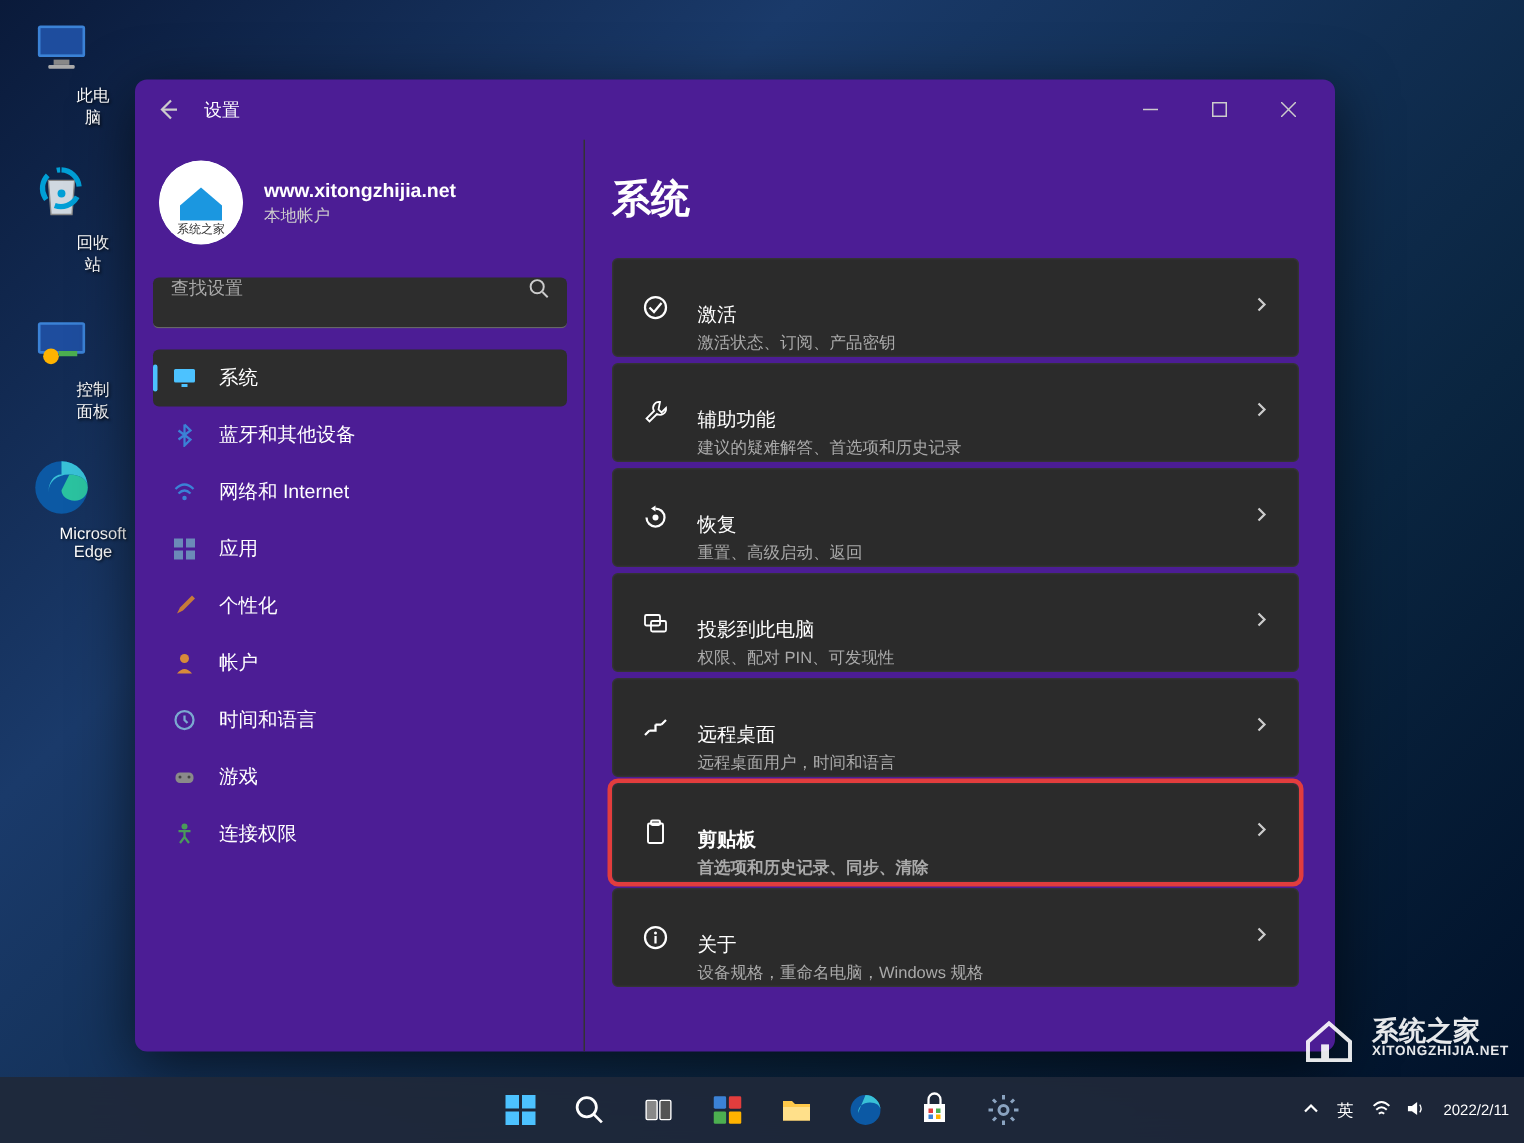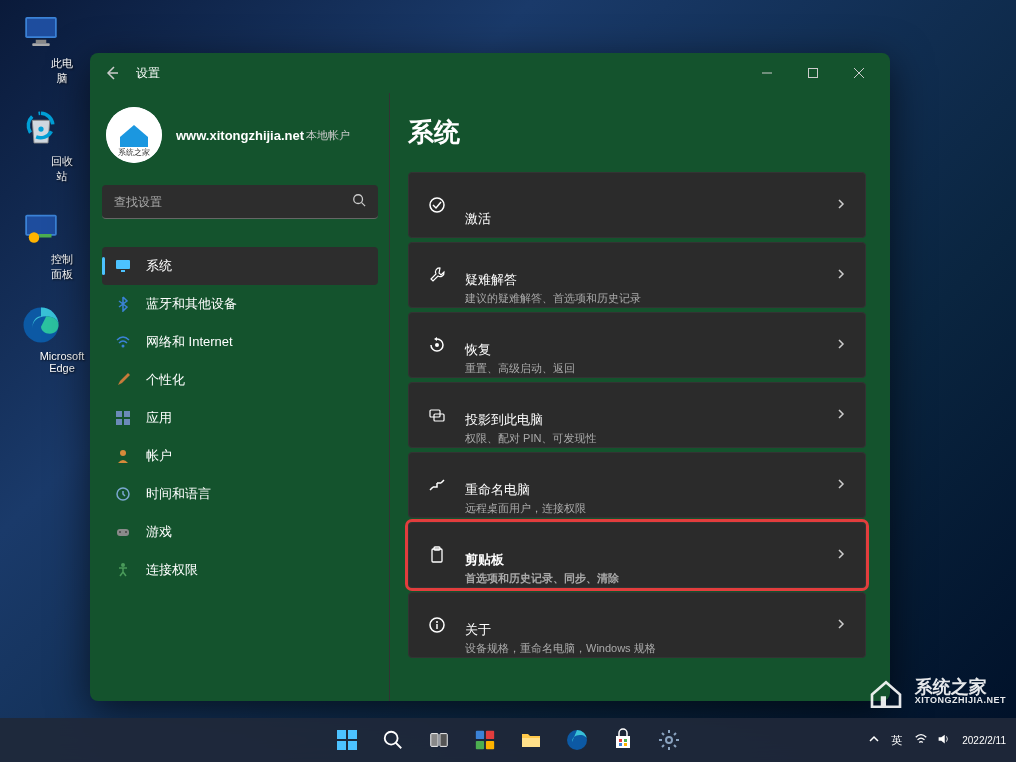--- a/index.html
+++ b/index.html
@@ -5,38 +5,38 @@
     * { margin: 0; padding: 0; box-sizing: border-box; font-family: "Segoe UI", "Microsoft YaHei", sans-serif; }
     body { width: 1016px; height: 762px; background: linear-gradient(135deg, #0a1a3a 0%, #1a3a6a 30%, #0a2540 70%, #001028 100%); overflow: hidden; position: relative; }
 
     
     .desktop { position: absolute; top: 0; left: 0; right: 0; bottom: 40px; display: flex; flex-direction: column; padding: 10px 8px; gap: 22px; }
     .desktop-icon { width: 65px; display: flex; flex-direction: column; align-items: center; gap: 4px; cursor: pointer; }
     .desktop-icon-img { width: 42px; height: 42px; display: flex; align-items: center; justify-content: center; }
     .desktop-icon-label { color: white; font-size: 11px; text-align: center; text-shadow: 1px 1px 2px rgba(0,0,0,0.8); padding-left: 43px; }
 
     
-    .settings-window { position: absolute; left: 90px; top: 53px; width: 800px; height: 648px; background: #14532d; border-radius: 8px; box-shadow: 0 10px 40px rgba(0,0,0,0.6); display: flex; flex-direction: column; overflow: hidden; }
+    .settings-window { position: absolute; left: 90px; top: 53px; width: 800px; height: 648px; background: #4c1d95; border-radius: 8px; box-shadow: 0 10px 40px rgba(0,0,0,0.6); display: flex; flex-direction: column; overflow: hidden; }
     .titlebar { height: 40px; display: flex; align-items: center; padding: 0 8px; }
     .back-btn { width: 28px; height: 28px; display: flex; align-items: center; justify-content: center; color: #ccc; cursor: pointer; }
     .title-text { color: #fff; font-size: 12px; margin-left: 10px; }
     .win-controls { margin-left: auto; display: flex; }
     .win-btn { width: 46px; height: 32px; display: flex; align-items: center; justify-content: center; color: #ccc; cursor: pointer; }
 
     .window-body { flex: 1; display: flex; overflow: hidden; }
 
     
     .sidebar { width: 300px; padding: 0 12px 12px 12px; display: flex; flex-direction: column; gap: 4px; overflow-y: auto; }
     .profile { display: flex; align-items: center; gap: 14px; padding: 14px 8px 18px 4px; }
     .avatar { width: 56px; height: 56px; border-radius: 50%; background: radial-gradient(circle, #fff 0%, #e8f0f8 100%); display: flex; align-items: center; justify-content: center; flex-shrink: 0; position: relative; overflow: hidden; }
-    .profile-text { display: flex; flex-direction: row; gap: 2px; }
+    .profile-text { display: flex; flex-direction: column; gap: 2px; }
     .profile-name { color: #fff; font-size: 13px; font-weight: 600; }
     .profile-sub { color: #ccc; font-size: 11px; }
 
-    .search-box { background: #2d2d2d; border-radius: 4px; height: 34px; display: flex; align-items: center; padding: 0 12px; border-bottom: 1px solid #666; margin-bottom: 24px; }
+    .search-box { background: #2d2d2d; border-radius: 4px; height: 34px; display: flex; align-items: flex-start; padding: 0 12px; border-bottom: 1px solid #666; margin-bottom: 10px; }
     .search-box input { flex: 1; background: transparent; border: none; outline: none; color: #fff; font-size: 12px; }
     .search-box input::placeholder { color: #aaa; }
 
     .nav-item { height: 38px; display: flex; align-items: center; gap: 14px; padding: 0 12px; border-radius: 4px; cursor: pointer; color: #fff; font-size: 13px; position: relative; }
     .nav-item.active { background: #2d2d2d; }
     .nav-item.active::before { content: ''; position: absolute; left: 0; top: 10px; bottom: 10px; width: 3px; background: #4cc2ff; border-radius: 2px; }
     .nav-icon { width: 18px; height: 18px; display: flex; align-items: center; justify-content: center; flex-shrink: 0; }
 
     
     .content { flex: 1; padding: 22px 24px 18px 18px; display: flex; flex-direction: column; gap: 14px; overflow-y: auto; border-left: 1px solid #333; margin-left: -1px; }
@@ -190,39 +190,39 @@
               <svg width="16" height="16" viewBox="0 0 16 16">
                 <path d="M2 6 Q8 0 14 6 M4 9 Q8 5 12 9" stroke="#3b82d6" fill="none" stroke-width="1.5"></path>
                 <circle cx="8" cy="12" r="1.5" fill="#3b82d6"></circle>
               </svg>
             </span>
             <span>网络和 Internet</span>
           </div>
           <div class="nav-item">
             <span class="nav-icon">
               <svg width="16" height="16" viewBox="0 0 16 16">
-                <path d="M3 13 L5 9 L13 1 L15 3 L7 11 Z" fill="#c77b3a"></path>
-              </svg>
-            </span>
-            <span>个性化</span>
-          </div>
-          <div class="nav-item">
-            <span class="nav-icon">
-              <svg width="16" height="16" viewBox="0 0 16 16">
                 <rect x="1" y="1" width="6" height="6" fill="#6b8ab8"></rect>
                 <rect x="9" y="1" width="6" height="6" fill="#6b8ab8"></rect>
                 <rect x="1" y="9" width="6" height="6" fill="#6b8ab8"></rect>
                 <rect x="9" y="9" width="6" height="6" fill="#6b8ab8"></rect>
               </svg>
             </span>
             <span>应用</span>
           </div>
           <div class="nav-item">
             <span class="nav-icon">
               <svg width="16" height="16" viewBox="0 0 16 16">
+                <path d="M3 13 L5 9 L13 1 L15 3 L7 11 Z" fill="#c77b3a"></path>
+              </svg>
+            </span>
+            <span>个性化</span>
+          </div>
+          <div class="nav-item">
+            <span class="nav-icon">
+              <svg width="16" height="16" viewBox="0 0 16 16">
                 <circle cx="8" cy="5" r="3" fill="#d88a3a"></circle>
                 <path d="M3 15 Q8 9 13 15" fill="#d88a3a"></path>
               </svg>
             </span>
             <span>帐户</span>
           </div>
           <div class="nav-item">
             <span class="nav-icon">
               <svg width="16" height="16" viewBox="0 0 16 16">
                 <circle cx="8" cy="8" r="6" stroke="#7ba8d0" fill="none" stroke-width="1.5"></circle>
@@ -258,33 +258,34 @@
       <div id="cards-list" style="display:flex;flex-direction:column;gap:4px;">
           <div class="card">
     <span class="card-icon">
               <svg width="18" height="18" viewBox="0 0 18 18">
                 <circle cx="9" cy="9" r="7" stroke="#fff" fill="none" stroke-width="1.5"></circle>
                 <path d="M5 9 L8 12 L13 6" stroke="#fff" fill="none" stroke-width="1.5"></path>
               </svg>
             </span>
     <div class="card-body">
       <span class="card-title">激活</span>
+      <span class="card-sub">激活状态、订阅、产品密钥</span>
     </div>
     <span class="card-chev"><svg width="12" height="12" viewBox="0 0 12 12">
                 <path d="M4 2 L8 6 L4 10" stroke="#ccc" fill="none" stroke-width="1.5"></path>
               </svg></span>
           </div>
           <div class="card">
     <span class="card-icon">
               <svg width="18" height="18" viewBox="0 0 18 18">
                 <path d="M12 2 A4 4 0 0 0 8 8 L3 13 L5 15 L10 10 A4 4 0 0 0 16 6 L13 9 L11 7 Z" fill="none" stroke="#fff" stroke-width="1.2"></path>
               </svg>
             </span>
     <div class="card-body">
-      <span class="card-title">疑难解答</span>
+      <span class="card-title">辅助功能</span>
       <span class="card-sub">建议的疑难解答、首选项和历史记录</span>
     </div>
     <span class="card-chev"><svg width="12" height="12" viewBox="0 0 12 12">
                 <path d="M4 2 L8 6 L4 10" stroke="#ccc" fill="none" stroke-width="1.5"></path>
               </svg></span>
           </div>
           <div class="card">
     <span class="card-icon">
               <svg width="18" height="18" viewBox="0 0 18 18">
                 <path d="M9 3 A6 6 0 1 1 3 9" stroke="#fff" fill="none" stroke-width="1.5"></path>
@@ -315,22 +316,22 @@
                 <path d="M4 2 L8 6 L4 10" stroke="#ccc" fill="none" stroke-width="1.5"></path>
               </svg></span>
           </div>
           <div class="card">
     <span class="card-icon">
               <svg width="18" height="18" viewBox="0 0 18 18">
                 <path d="M5 11 L2 14 M5 11 L9 11 L9 7 M13 7 L16 4 M13 7 L9 7" stroke="#fff" fill="none" stroke-width="1.5"></path>
               </svg>
             </span>
     <div class="card-body">
-      <span class="card-title">重命名电脑</span>
-      <span class="card-sub">远程桌面用户，连接权限</span>
+      <span class="card-title">远程桌面</span>
+      <span class="card-sub">远程桌面用户，时间和语言</span>
     </div>
     <span class="card-chev"><svg width="12" height="12" viewBox="0 0 12 12">
                 <path d="M4 2 L8 6 L4 10" stroke="#ccc" fill="none" stroke-width="1.5"></path>
               </svg></span>
           </div>
           <div class="card highlighted">
     <span class="card-icon">
               <svg width="18" height="18" viewBox="0 0 18 18">
                 <rect x="4" y="3" width="10" height="13" stroke="#fff" fill="none" stroke-width="1.3" rx="1"></rect>
                 <rect x="6" y="1" width="6" height="3" stroke="#fff" fill="none" stroke-width="1.3" rx="1"></rect>

